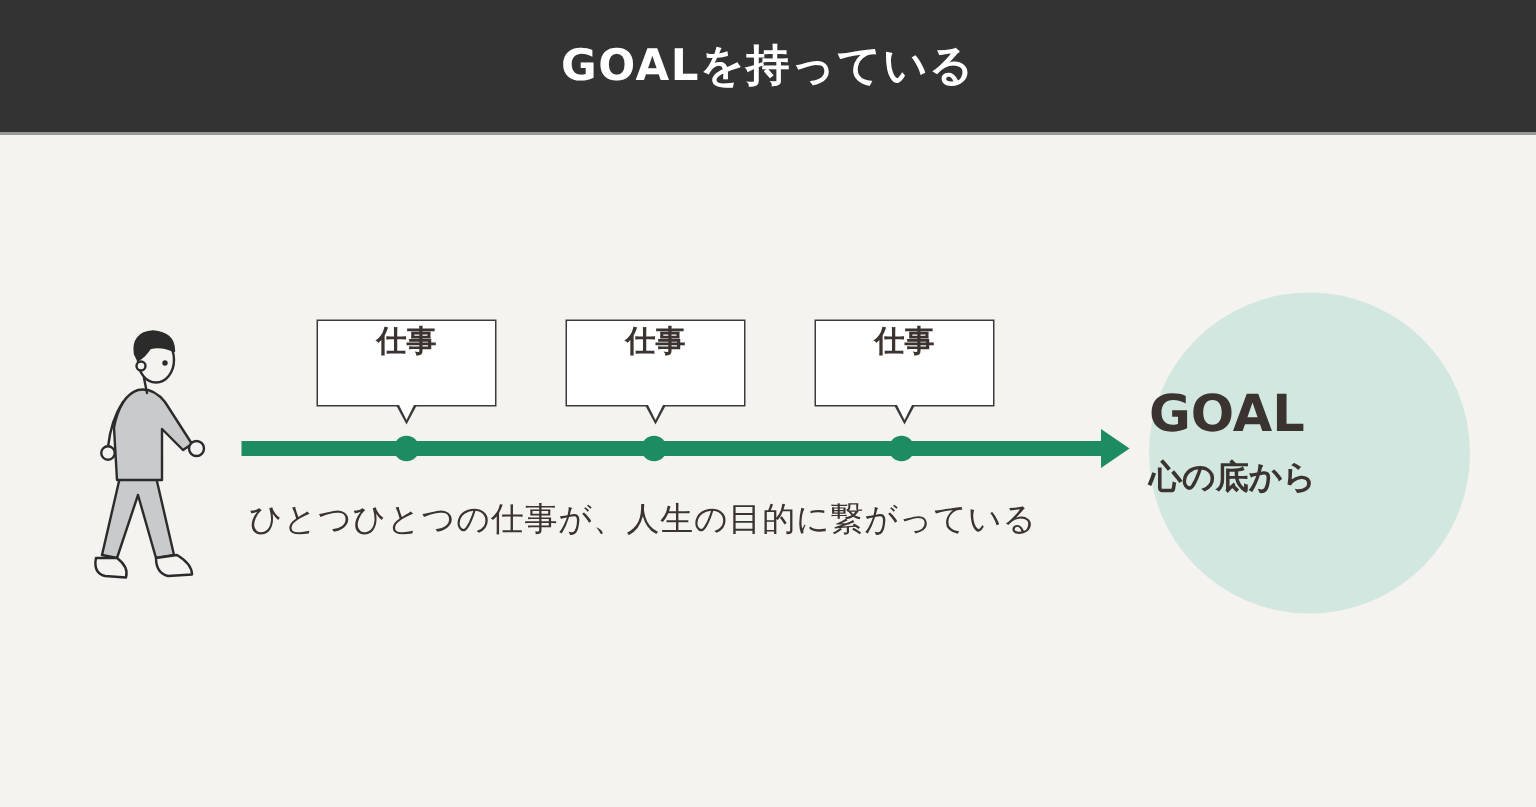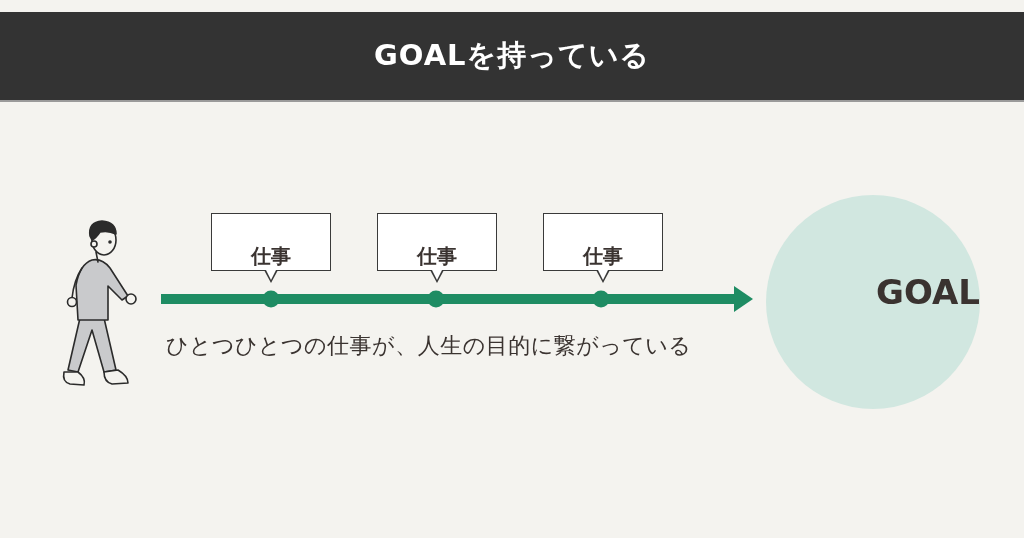--- a/index.html
+++ b/index.html
@@ -1,33 +1,33 @@
 <!DOCTYPE html>
 <html><head>
 <meta charset="utf-8">
 <style>
   html, body { margin:0; padding:0; }
   body { width:1024px; height:538px; background:#f4f3ef; position:relative; overflow:hidden;
          font-family:"DejaVu Sans","Liberation Sans",sans-serif; color:#3a3330; }
-  .header { position:absolute; left:0; top:12px; width:1024px; height:88px; background:#333333;
+  .header { position:absolute; left:0; top:0; width:1024px; height:88px; background:#333333;
             border-bottom:2px solid #9a9a9a; display:flex; align-items:center; justify-content:center; }
   .header-title { color:#ffffff; font-size:29px; font-weight:bold; letter-spacing:1px; }
   .bubble { position:absolute; top:213px; width:120px; height:58px; background:#ffffff;
-            border:1.5px solid #3a3a3a; box-sizing:border-box; display:flex; align-items:flex-end;
+            border:1.5px solid #3a3a3a; box-sizing:border-box; display:flex; align-items:flex-start;
             justify-content:center; font-size:20px; font-weight:bold; color:#3a3330; }
   .bubble::after { content:""; position:absolute; left:50%; bottom:-13px; transform:translateX(-50%);
             width:0; height:0; border-left:7px solid transparent; border-right:7px solid transparent;
             border-top:13px solid #3a3a3a; }
   .bubble::before { content:""; position:absolute; left:50%; bottom:-10px; transform:translateX(-50%);
             width:0; height:0; border-left:5px solid transparent; border-right:5px solid transparent;
             border-top:10px solid #ffffff; z-index:1; }
   .caption { position:absolute; left:166px; top:331px; font-size:22px; font-weight:normal; color:#3a3330;
              letter-spacing:0.5px; white-space:nowrap; }
   .goal-circle { position:absolute; left:766px; top:195px; width:214px; height:214px; border-radius:50%;
-                 background:#d1e7e0; display:flex; flex-direction:column; align-items:flex-end; justify-content:center; }
+                 background:#d1e7e0; display:flex; flex-direction:column; align-items:flex-start; justify-content:center; }
   .goal-title { font-size:34px; font-weight:bold; color:#3a3330; margin-top:-14px; }
   .goal-sub { font-size:22px; font-weight:bold; color:#3a3330; text-align:center; line-height:33px; margin-top:6px; }
   svg { position:absolute; left:0; top:0; }
 </style>
 </head>
 <body>
 
 <div class="header">
   <div class="header-title">GOALを持っている</div>
 </div>
@@ -71,14 +71,15 @@
 </div>
 <div class="bubble" style="left:543px;">
   <span>仕事</span>
 </div>
 
 <div class="caption">ひとつひとつの仕事が、人生の目的に繋がっている</div>
 
 <div class="goal-circle">
   <div class="goal-title">GOAL</div>
   <div class="goal-sub">
+    <div>心の底から</div>
   </div>
 </div>
 
 </body></html>

